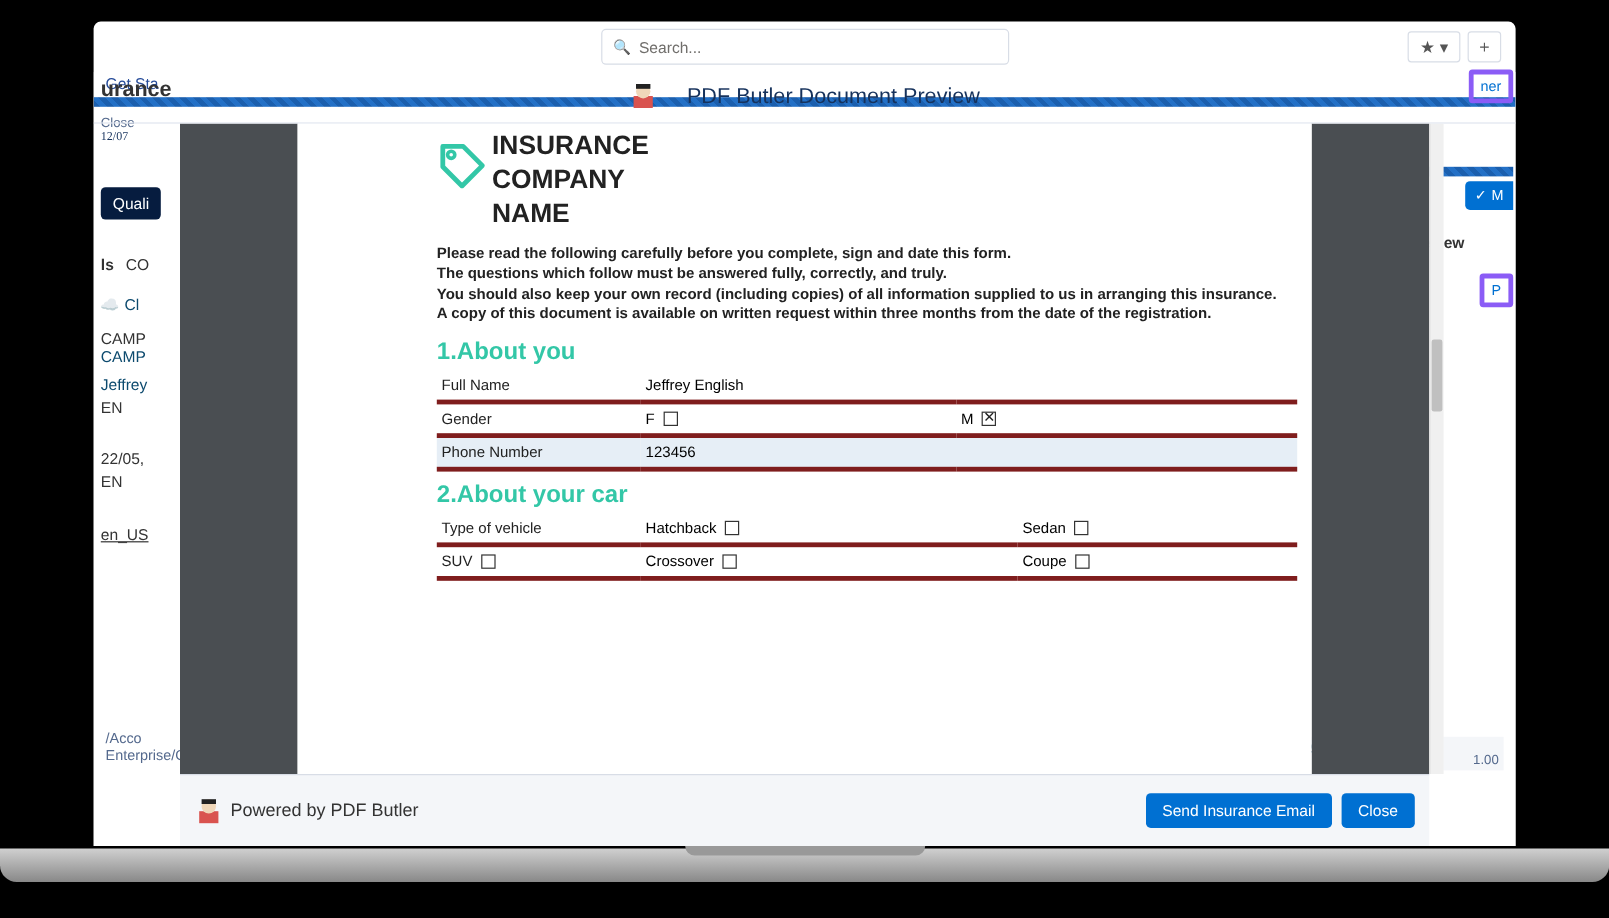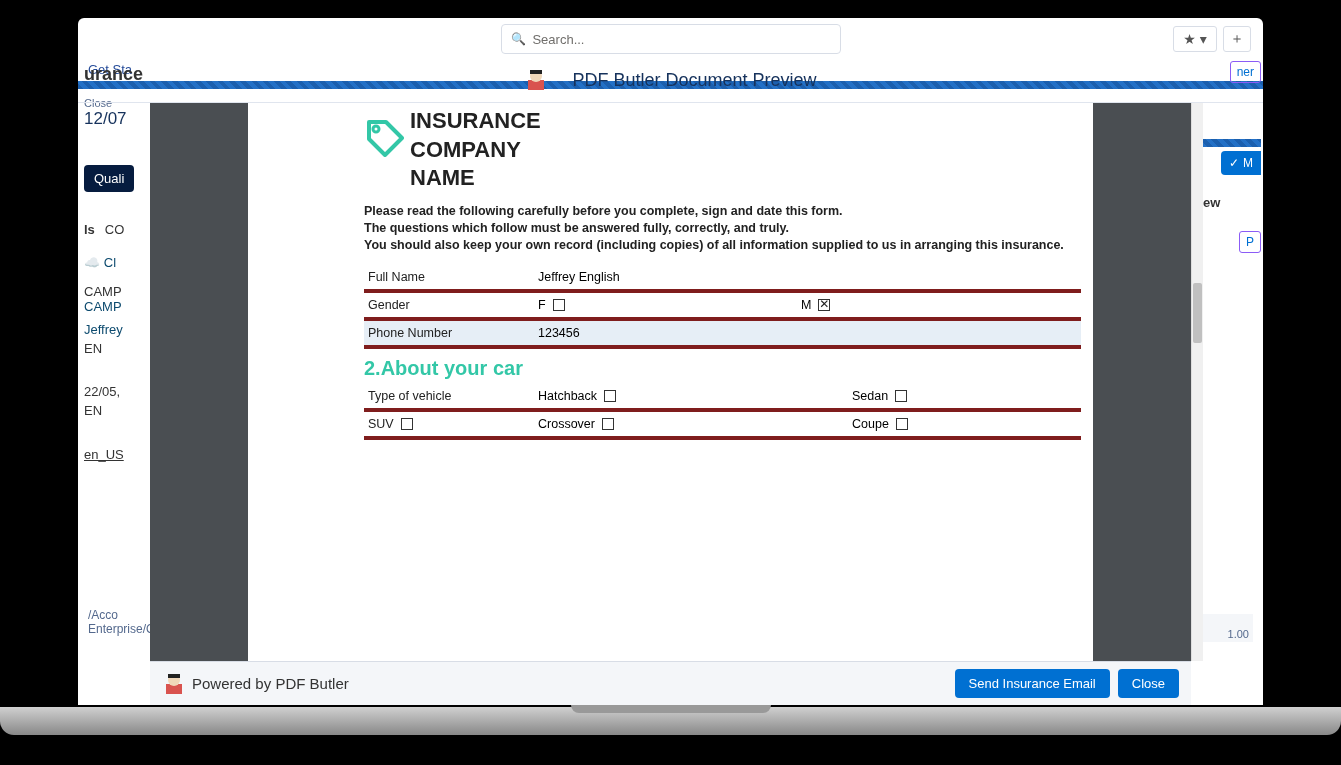--- a/index.html
+++ b/index.html
@@ -145,21 +145,21 @@
     color: #254b99;
     font-size: 13px;
     padding: 4px 0;
   }
   .bg-stripe {
     height: 8px;
     background: repeating-linear-gradient(45deg,#1b5fae,#1b5fae 4px,#2370c6 4px,#2370c6 8px);
     margin: 2px 0 4px 0;
   }
   .bg-label-sm { font-size: 11px; color: #54698d; }
-  .bg-value { font-size: 17px; color: #16325c; }
+  .bg-value { font-size: 10px; color: #16325c; font-family: Liberation Serif, serif; }
   .bg-pill {
     background: #061c3f;
     color: #fff;
     padding: 6px 10px;
     font-size: 13px;
     border-radius: 4px;
     margin-top: 6px;
     display: inline-block;
   }
   .bg-btn-blue {
@@ -167,21 +167,21 @@
     color: #fff;
     padding: 5px 8px;
     font-size: 12px;
     border-radius: 4px 0 0 4px;
     display: inline-flex;
     align-items: center;
     gap: 4px;
   }
   .bg-link { color: #0c4a6e; }
   .bg-small-btn {
-    border: 1px solid #8b5cf6;
+    border: 4px solid #8b5cf6;
     padding: 3px 6px;
     border-radius: 3px;
     color: #0070d2;
     font-size: 12px;
   }
   .bg-product-box {
     border-left: 4px solid #0070d2;
     padding: 2px 4px;
     margin-top: 6px;
     background: #f4f6f9;
@@ -300,21 +300,21 @@
     position: absolute;
     top: -3px;
     left: 0px;
     font-size: 12px;
     color: #222;
   }
   .opt { display: inline-flex; align-items: center; gap: 3px; font-size: 12.5px; }
   
   
   .footer {
-    height: 44px;
+    height: 60px;
     background: #f4f6f9;
     border-top: 1px solid #d8dde6;
     display: flex;
     align-items: center;
     padding: 0 12px;
     gap: 8px;
     margin: 0 72px;
   }
   .footer .pb {
     display: flex;
@@ -445,22 +445,24 @@
 COMPANY
 NAME</div>
               </div>
             </div>
           </div>
 
           <div class="intro">
             <div>Please read the following carefully before you complete, sign and date this form.</div>
             <div>The questions which follow must be answered fully, correctly, and truly.</div>
             <div>You should also keep your own record (including copies) of all information supplied to us in arranging this insurance.</div>
+            <div>A copy of this document is available on written request within three months from the date of the registration.</div>
           </div>
 
+          <div class="section-h">1.About you</div>
           <table class="form-table">
             <tbody>
                 <tr>
               <td class="label">Full Name</td>
               <td colspan="2">Jeffrey English</td>
             </tr>
             <tr>
               <td class="label">Gender</td>
               <td>
                 <span class="opt">

